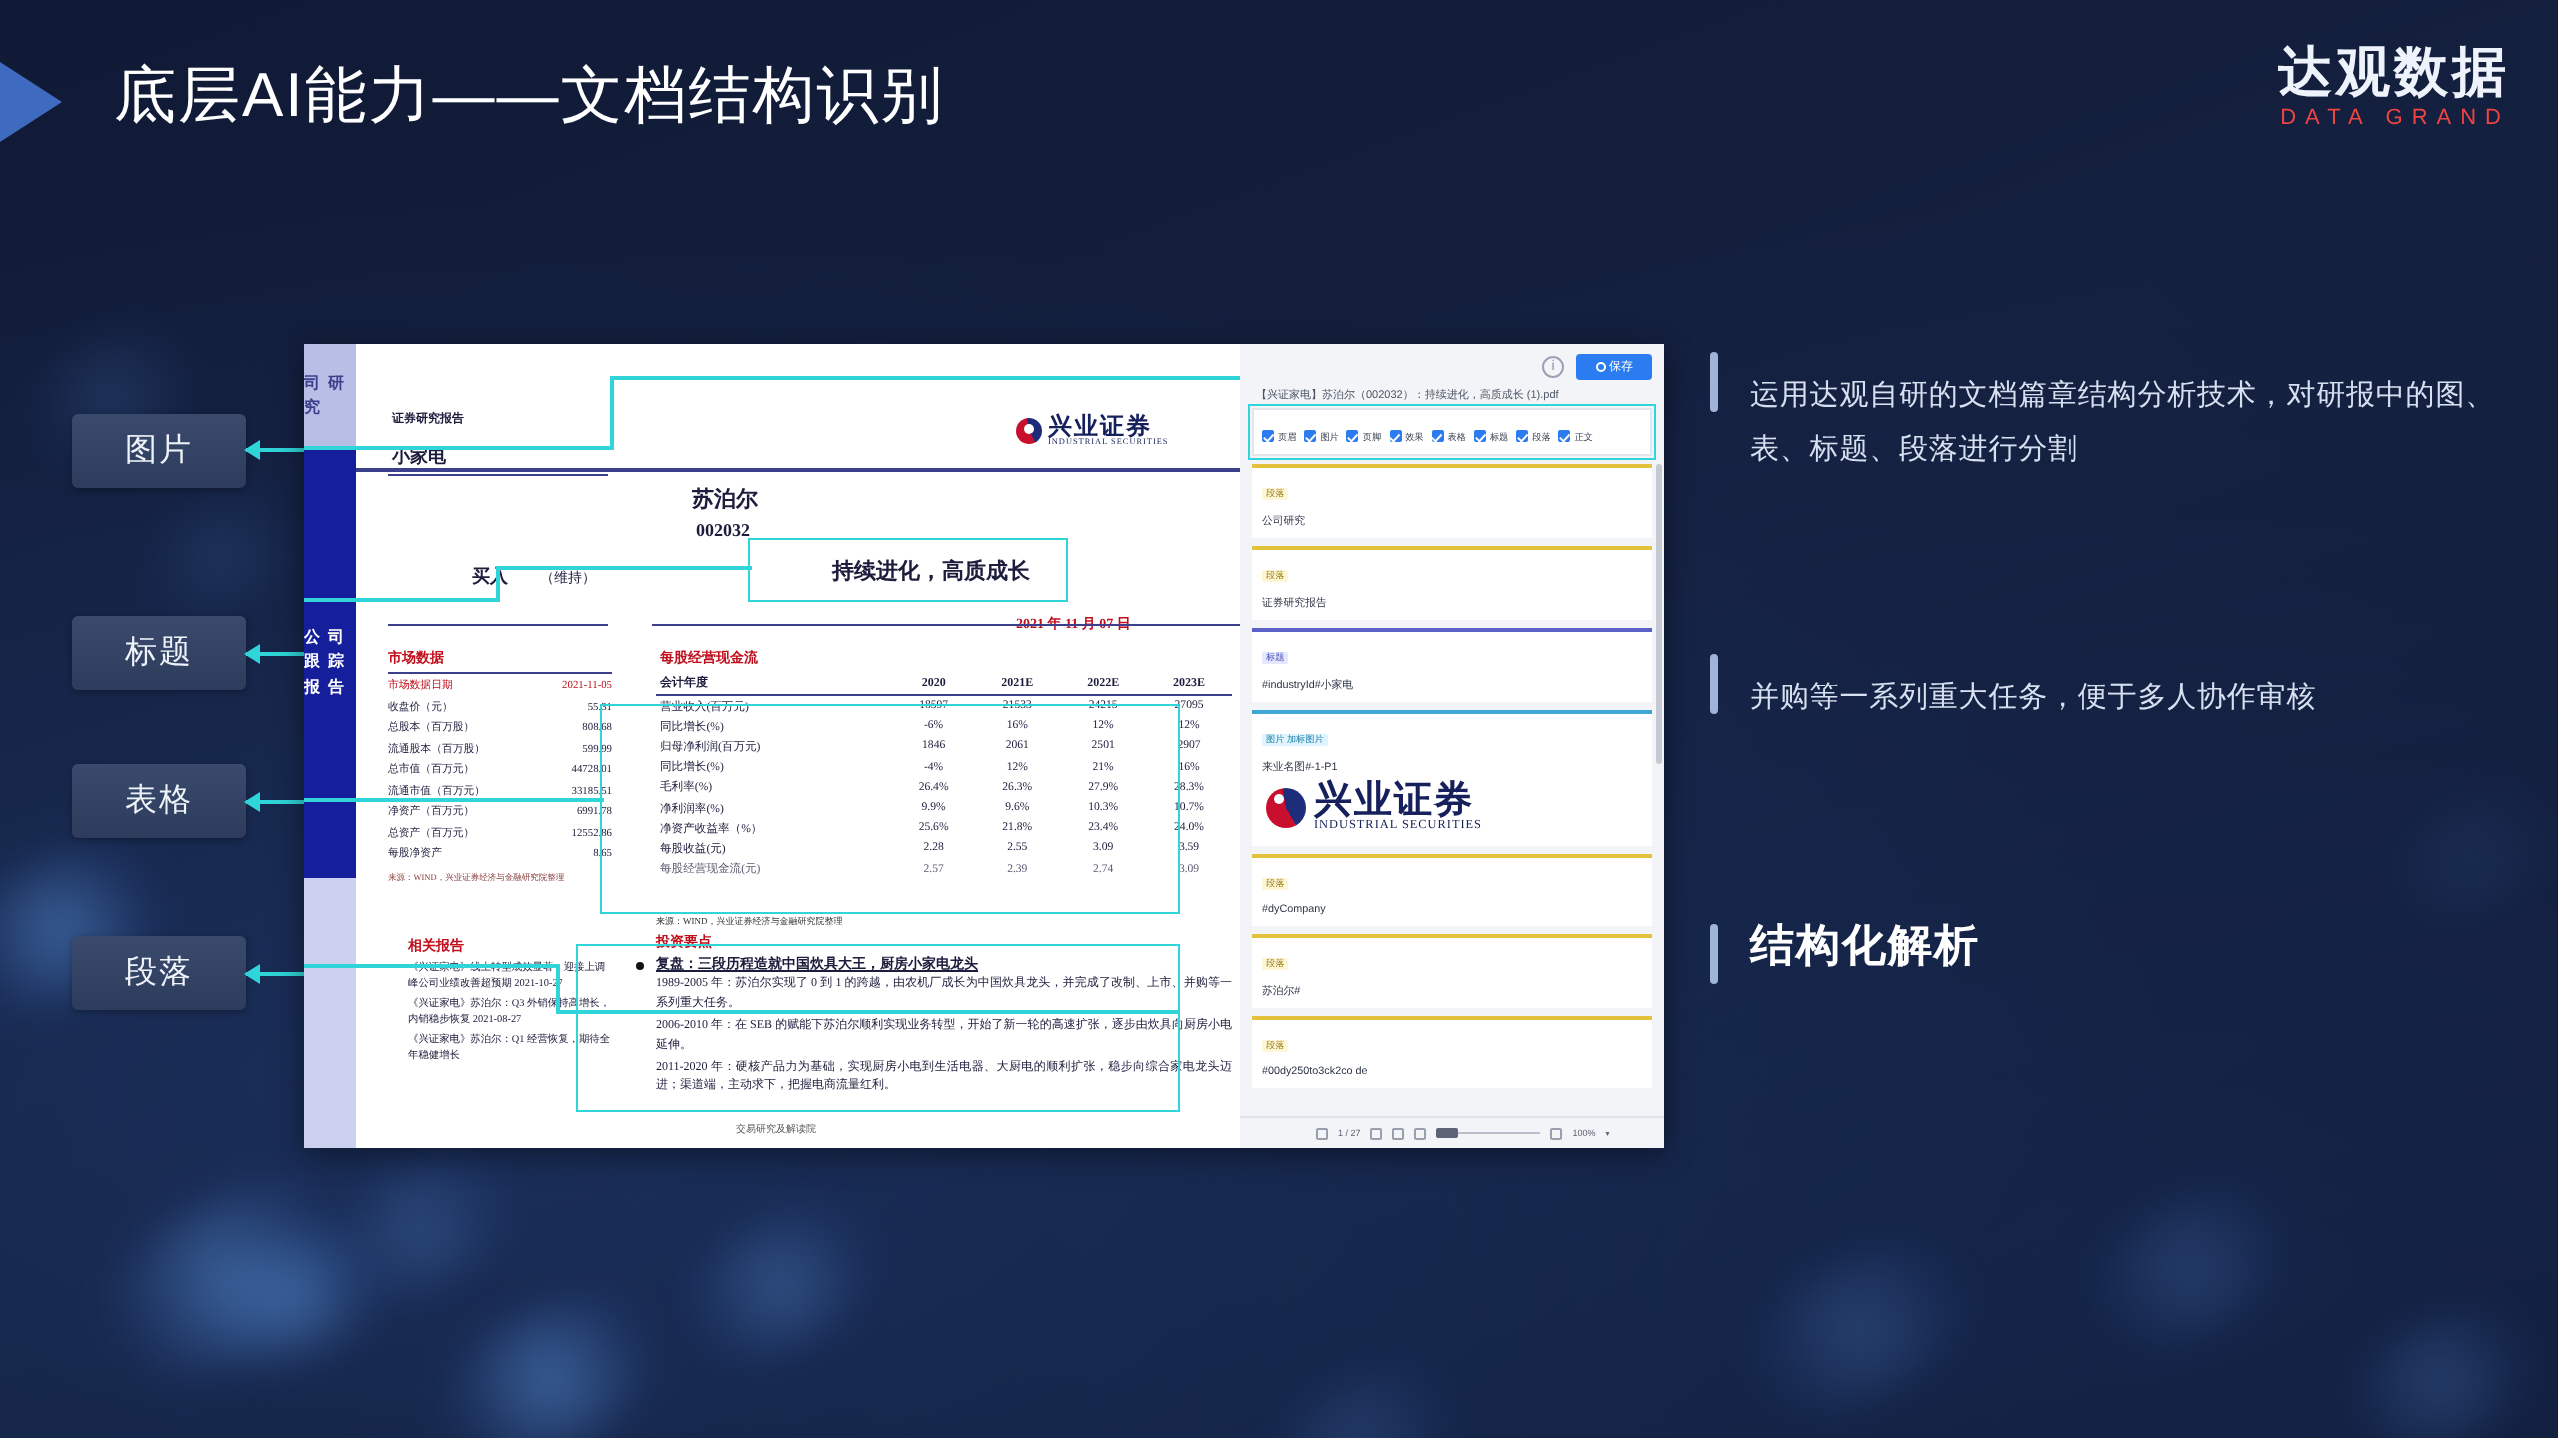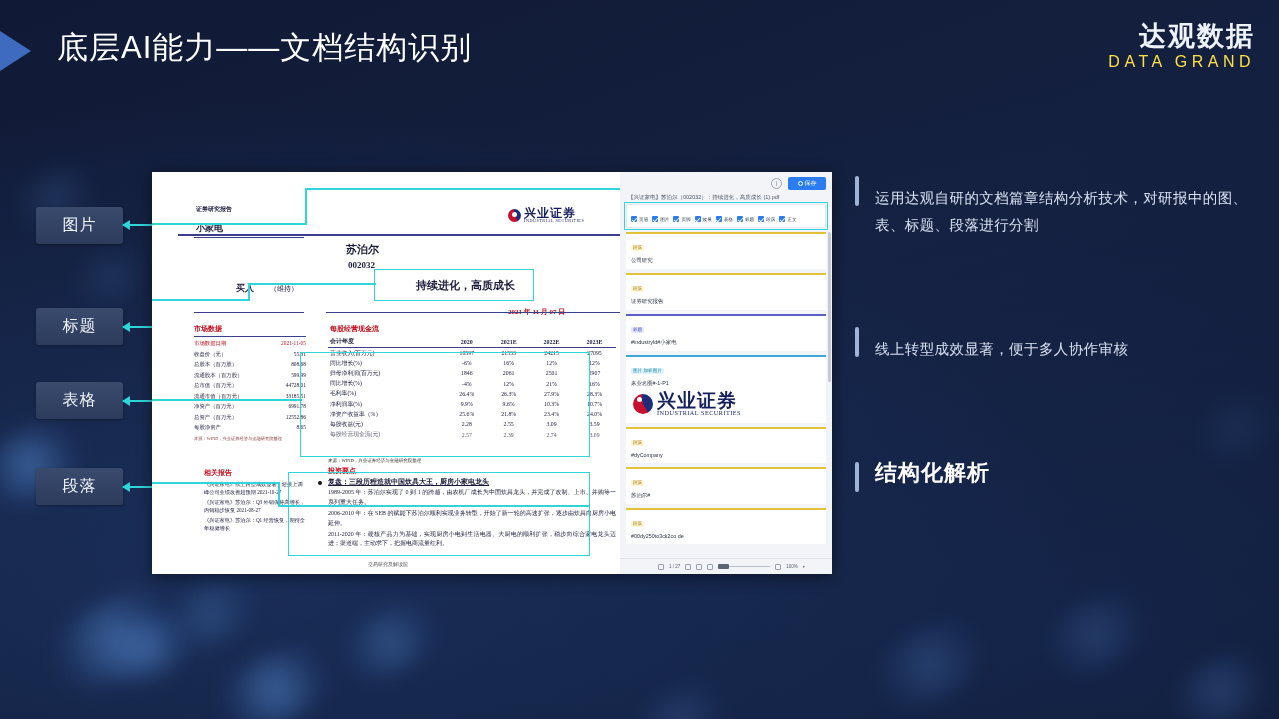--- a/index.html
+++ b/index.html
@@ -48,21 +48,21 @@
     font-size:31px;
     letter-spacing:1px;
     font-weight:400;
     white-space:nowrap;
   }
   #brand { position:absolute; right:24px; top:22px; text-align:right; }
   #brand .brand-cn {
     color:#eef2fb; font-size:27px; font-weight:700; letter-spacing:2px; line-height:1.05;
   }
   #brand .brand-en {
-    color:#fde047; font-size:16px; letter-spacing:4.5px; margin-top:3px; font-weight:400;
+    color:#ef4444; font-size:11px; letter-spacing:4.5px; margin-top:3px; font-weight:400;
   }
 
   
   .chip {
     position:absolute;
     width:87px; height:37px;
     background: linear-gradient(180deg,#3a4a6d 0%, #2d3c5c 100%);
     border-radius:3px;
     color:#eef2f9;
     font-size:16px;
@@ -243,20 +243,25 @@
 </div>
 <div class="leader" style="left:123px;top:400px;width:185px;"></div>
 
 <div class="chip" style="left:36px;top:468px;">
   <span>段落</span>
 </div>
 <div class="leader" style="left:123px;top:486px;width:190px;"></div>
 
 <div id="shot">
 
+  <div class="spine">
+    <div class="seg s1 blur">司 研 究</div>
+    <div class="seg s2 blur">公 司 跟 踪 报 告</div>
+    <div class="seg s3"></div>
+  </div>
 
   <div class="docpane blur">
     <div class="dt t6 b" style="left:18px;top:33px;">证券研究报告</div>
     <div class="dt t9 b" style="left:18px;top:50px;">小家电</div>
     <div class="rule" style="left:16px;top:65px;width:110px;"></div>
 
     <div class="xy-logo" style="left:330px;top:35px;">
       <div class="xy-mark"></div>
       <div class="xy-txt">
         <div class="xy-cn">兴业证券</div>
@@ -508,19 +513,19 @@
   </div>
 </div>
 
 <div class="feature" style="top:172px;">
   <div class="bar"></div>
   <div class="fdesc">运用达观自研的文档篇章结构分析技术，对研报中的图、表、标题、段落进行分割</div>
 </div>
 
 <div class="feature" style="top:323px;">
   <div class="bar"></div>
-  <div class="fdesc">线上转型成效显著，便于多人协作审核</div>
+  <div class="fdesc">并购等一系列重大任务，便于多人协作审核</div>
 </div>
 
 <div class="feature" style="top:458px;">
   <div class="bar"></div>
   <div class="ftitle">结构化解析</div>
 </div>
 
 </body></html>

